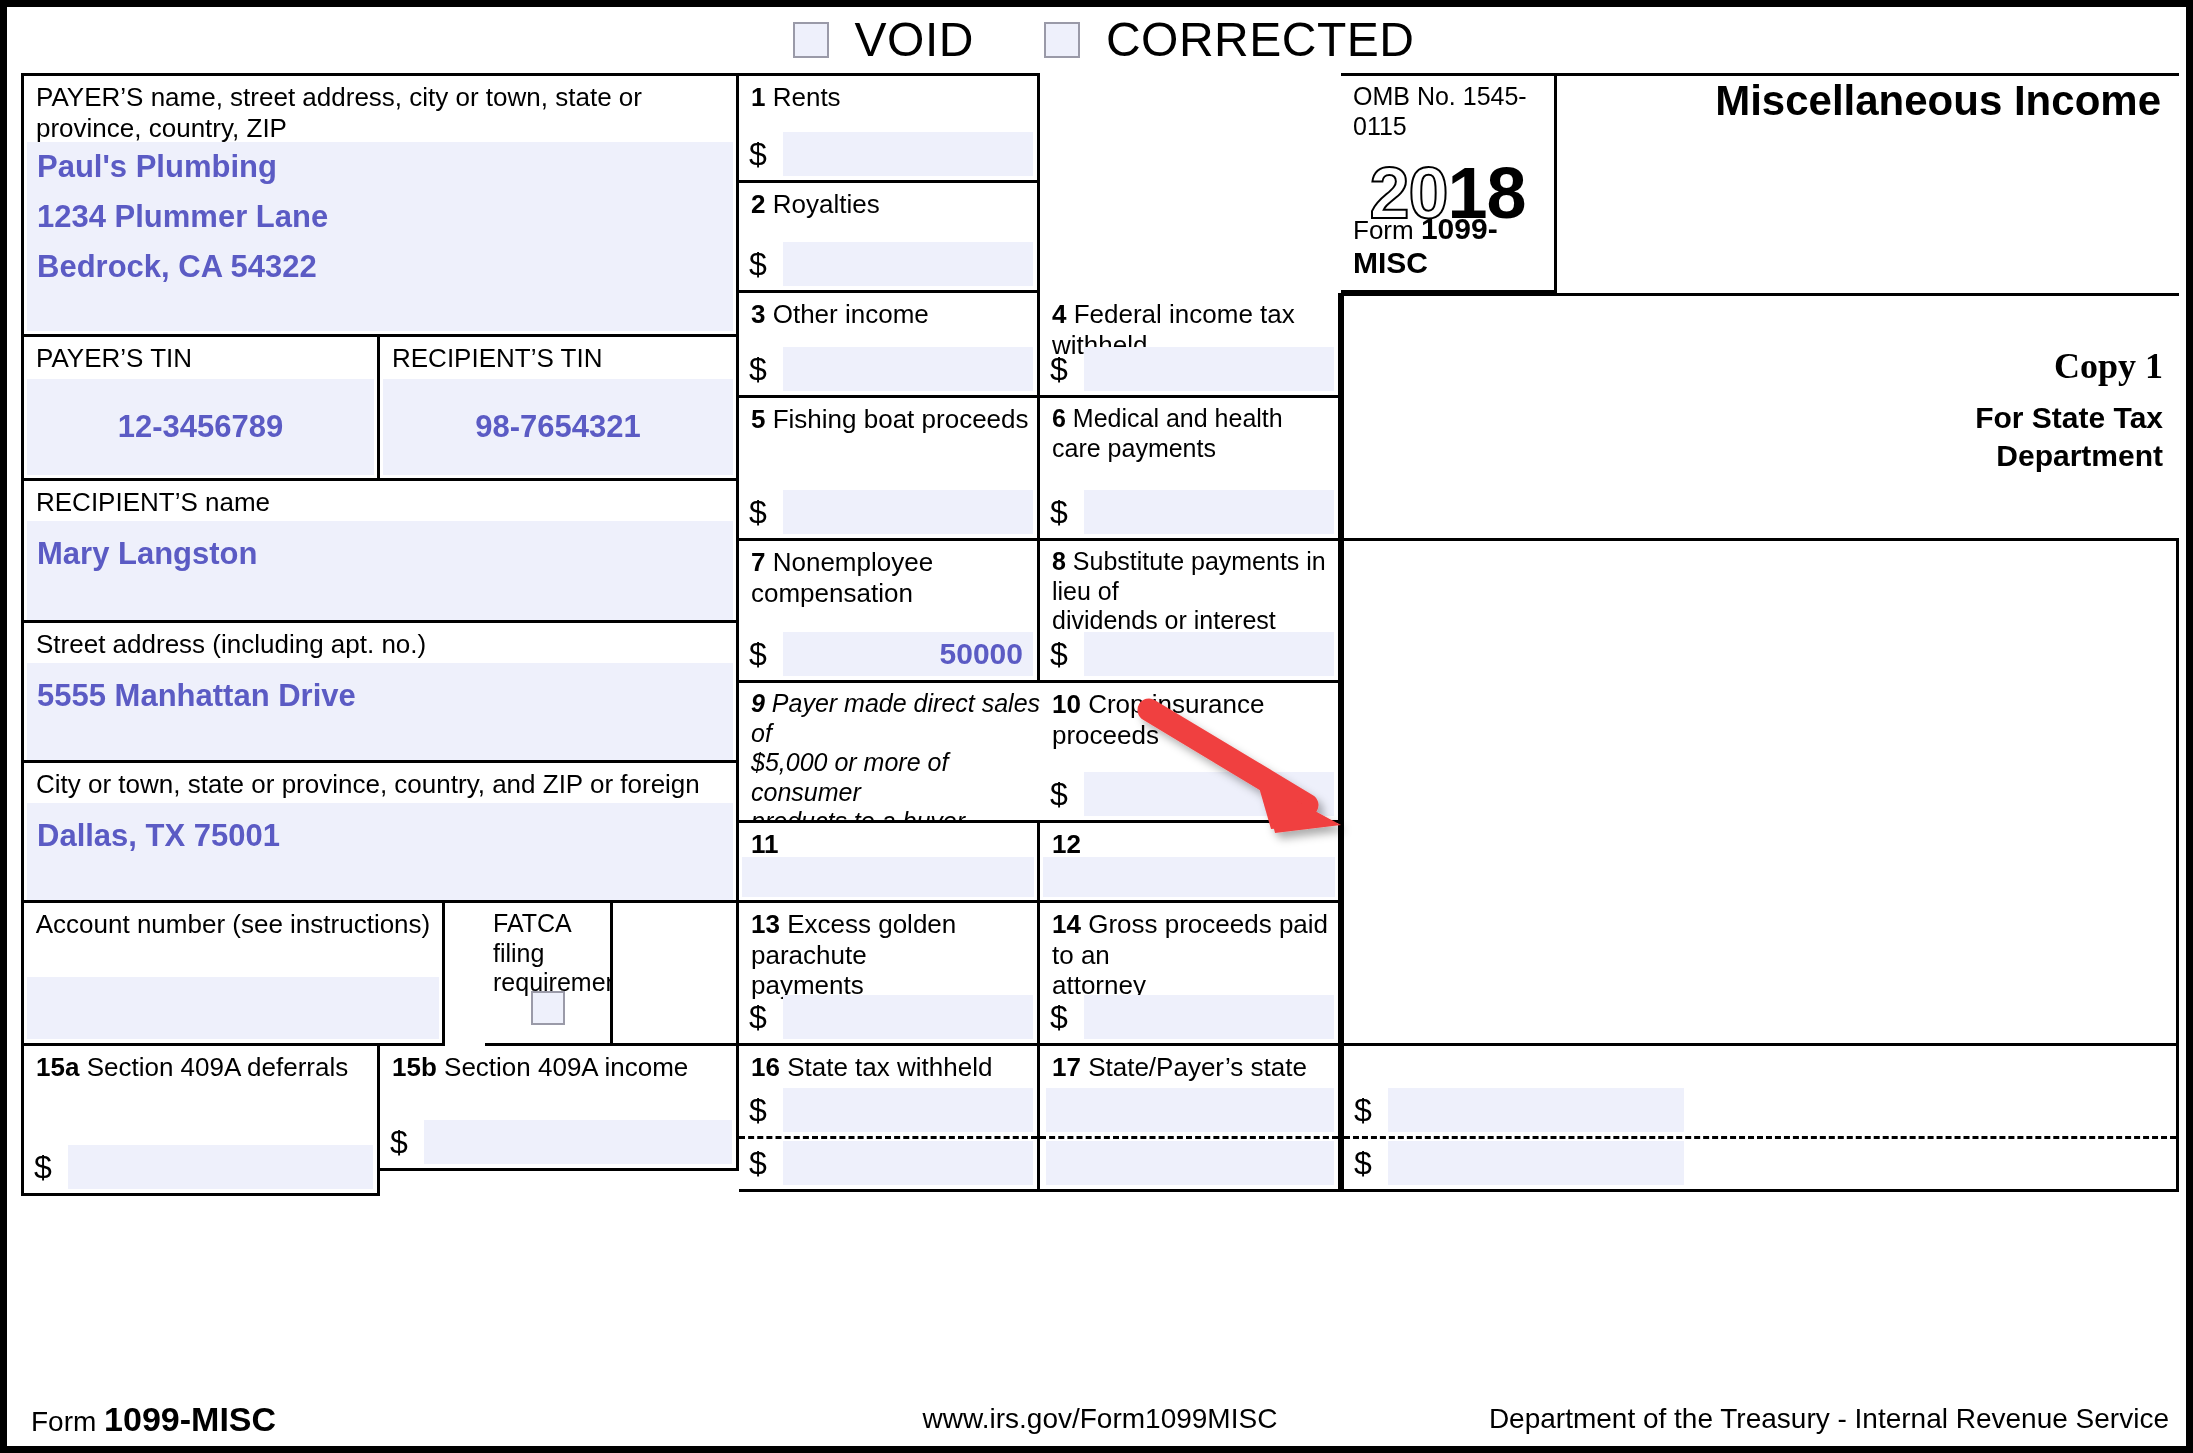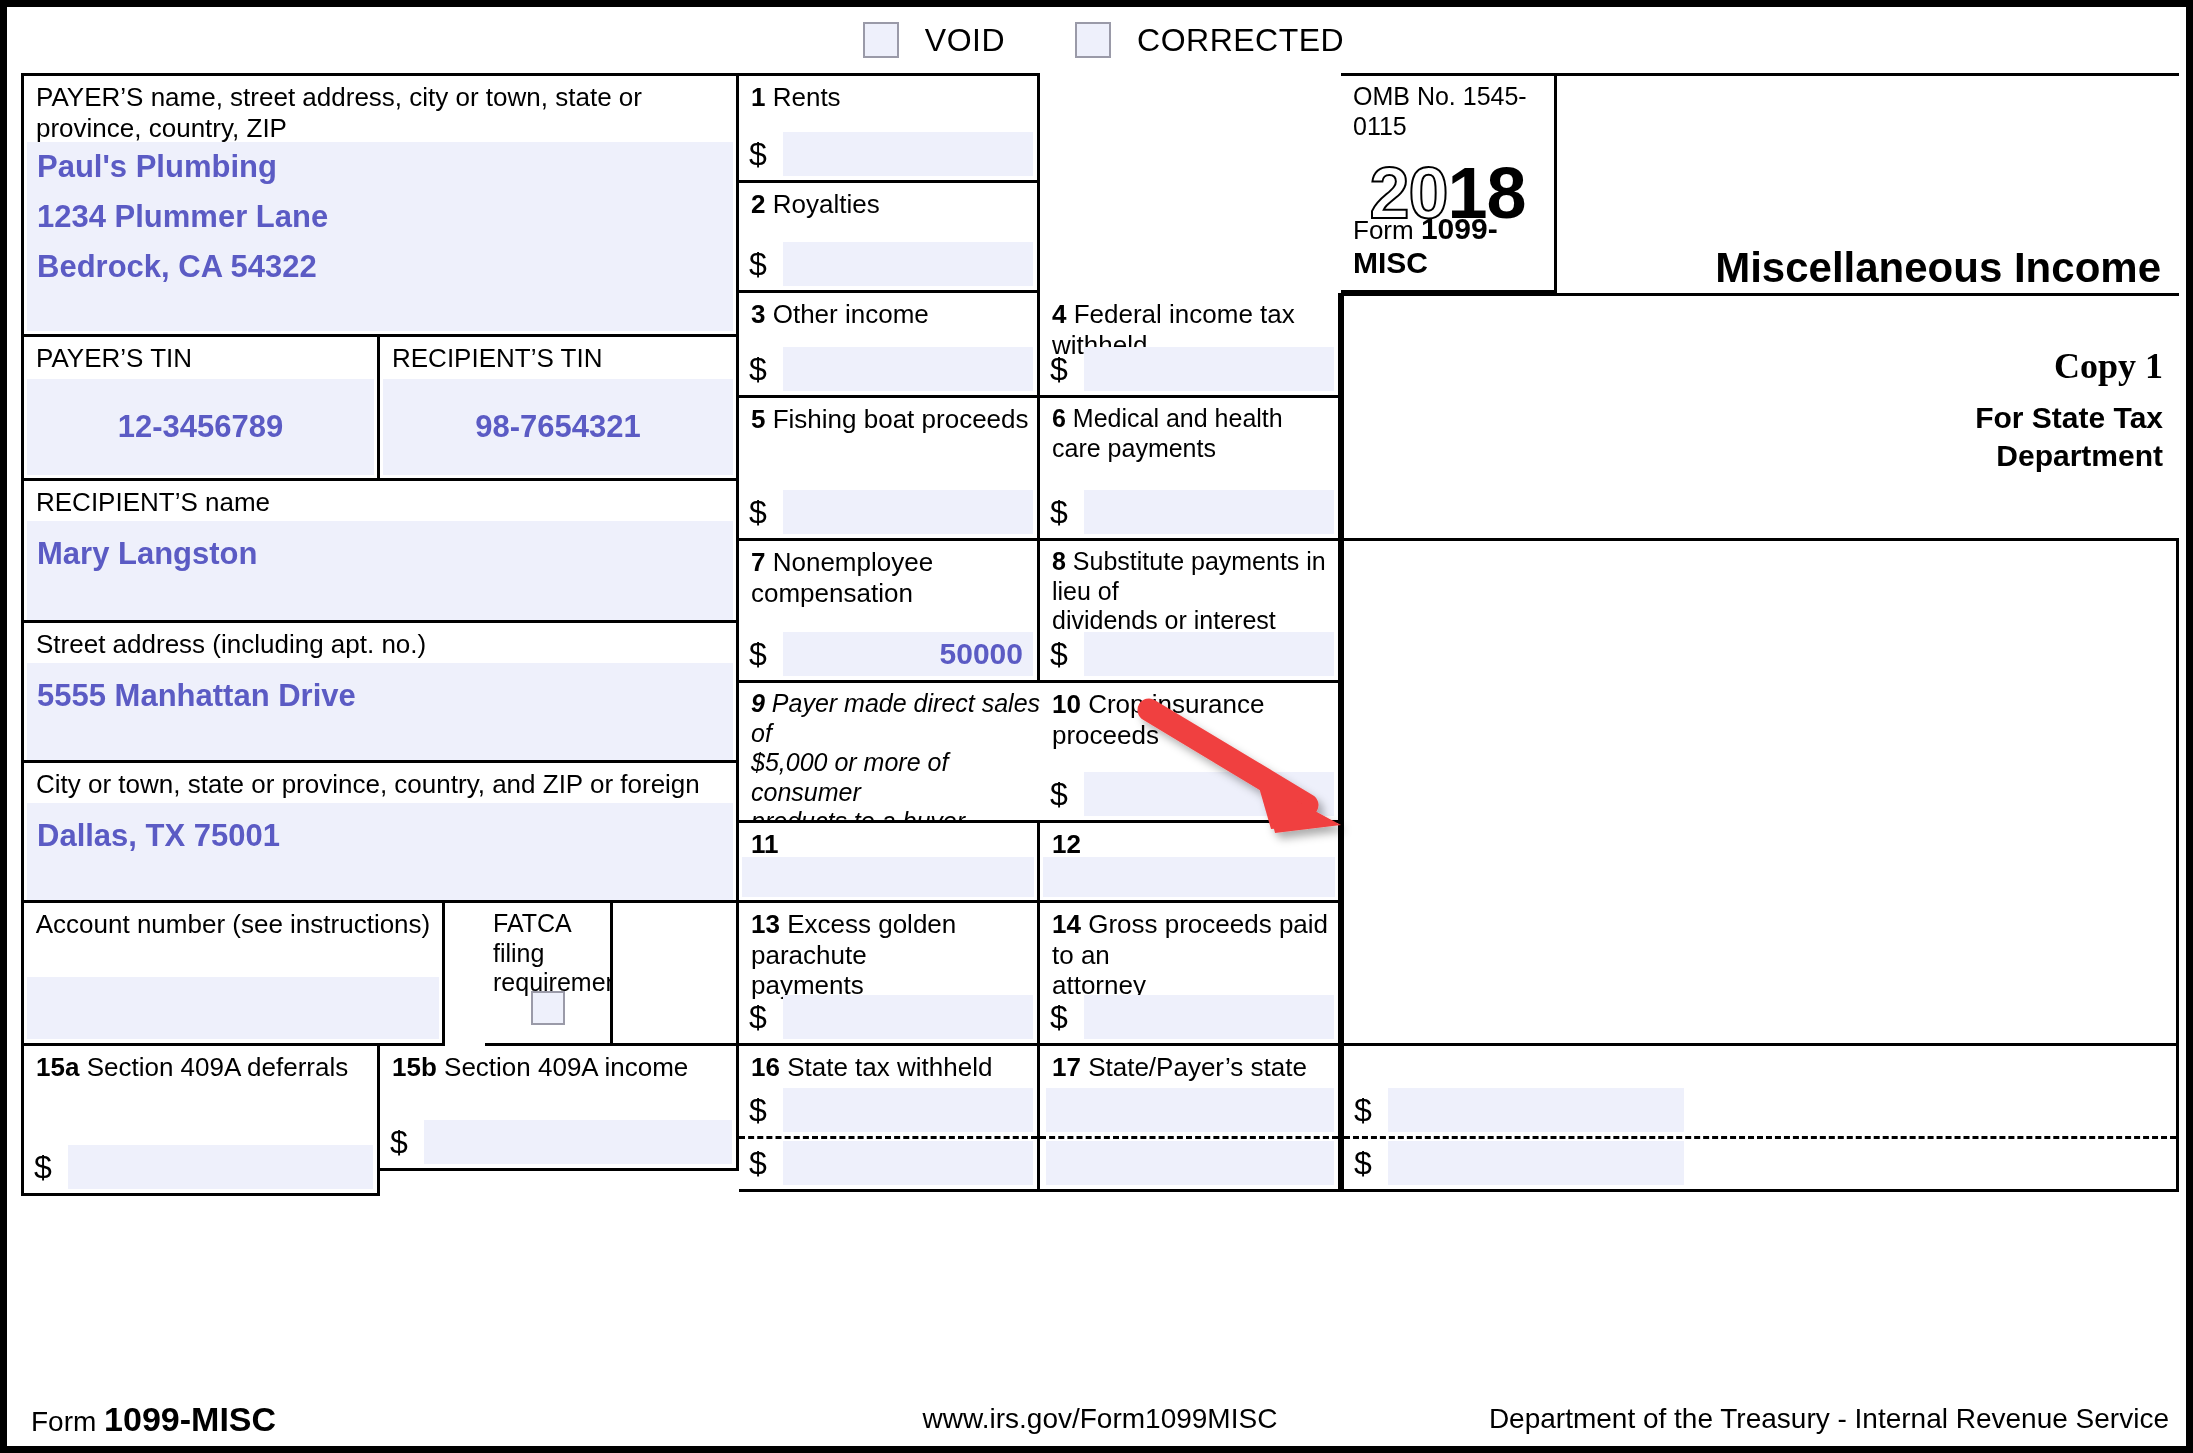--- a/index.html
+++ b/index.html
@@ -41,21 +41,21 @@
   }
   .chk {
     width: 36px;
     height: 36px;
     background: #eef0fb;
     border: 2px solid #9a9aa8;
     box-sizing: border-box;
     display: inline-block;
   }
   .void-label {
-    font-size: 32px;
+    font-size: 48px;
     letter-spacing: 0.5px;
     line-height: 1;
   }
 
   
   .grid {
     position: absolute;
     left: 14px;
     top: 66px;
     width: 2158px;
@@ -465,21 +465,21 @@
       <div class="year-row" style="margin-top:18px;">
         <span class="yr-hollow">20</span>
           <span class="yr-solid">18</span>
       </div>
       <div class="formno" style="position:absolute; left:0; bottom:10px;">
         <span>Form</span>
         <b>1099-MISC</b>
       </div>
     </div>
 
-    <div class="cell bd-t" style="left:1536px; top:0; width:622px; height:220px; display:flex; align-items:flex-end; justify-content:flex-end;padding-left:11px;">
+    <div class="cell bd-t" style="left:1536px; top:0; width:622px; height:220px; display:flex; align-items:flex-start; justify-content:flex-end;padding-left:11px;">
       <div class="big-title">Miscellaneous
 Income</div>
     </div>
 
     <div class="cell bd-t bd-l bd-b" style="left:1320px; top:220px; width:838px; height:248px;">
       <div class="copy-title" style="margin-top:48px;">Copy 1</div>
       <div class="copy-sub" style="margin-top:10px;">For State Tax
 Department</div>
     </div>
 

